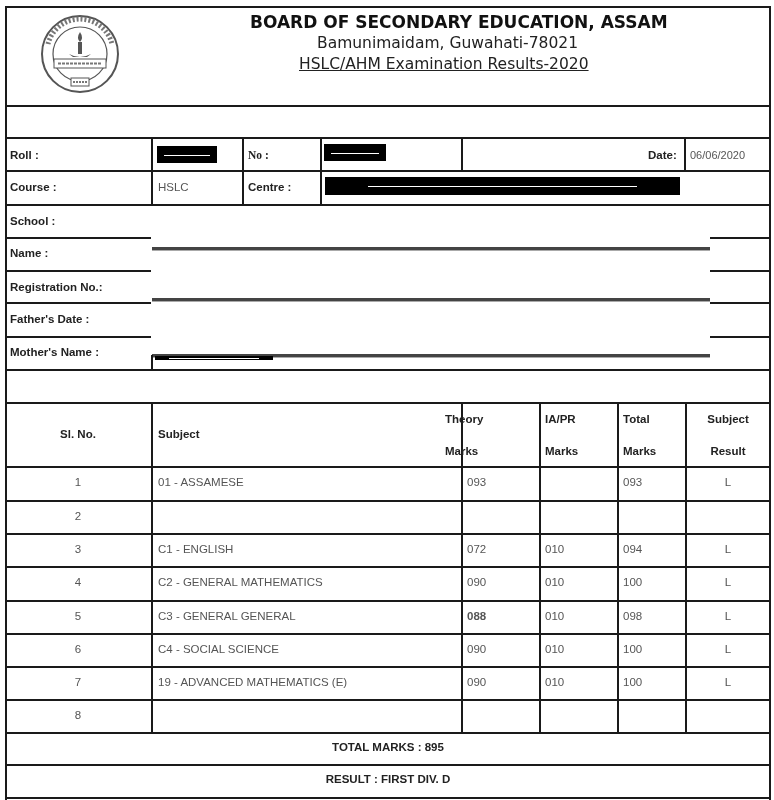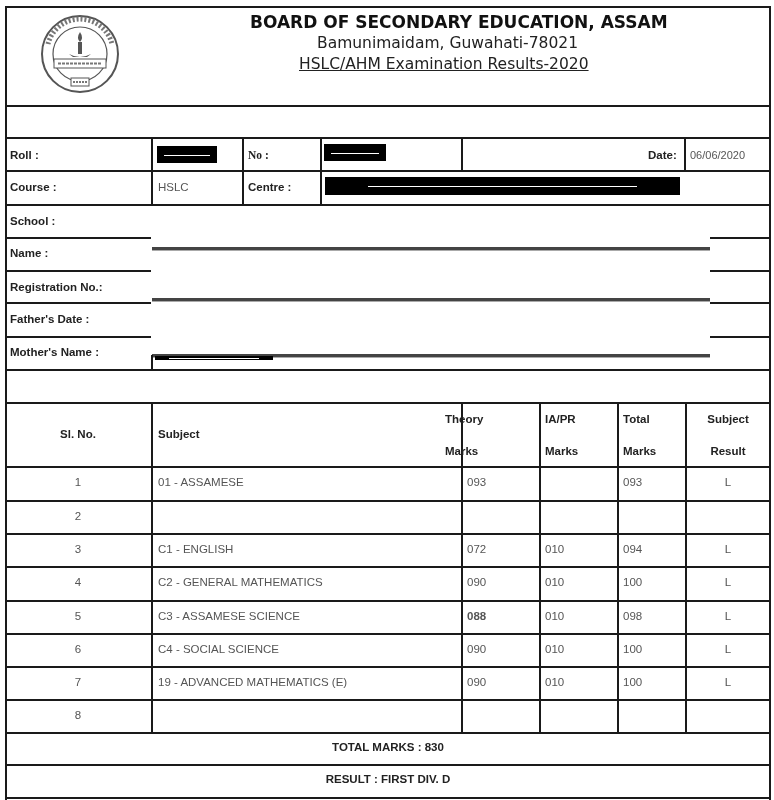--- a/index.html
+++ b/index.html
@@ -157,21 +157,21 @@
     <div>
       <div class="td center" style="left: 5px; top: 576px; width: 146px;">4</div>
       <div class="td" style="left: 158px; top: 576px;">C2 - GENERAL MATHEMATICS</div>
       <div class="td" style="left: 467px; top: 576px;">090</div>
       <div class="td" style="left: 545px; top: 576px;">010</div>
       <div class="td" style="left: 623px; top: 576px;">100</div>
       <div class="td center" style="left: 686px; top: 576px; width: 84px;">L</div>
     </div>
     <div>
       <div class="td center" style="left: 5px; top: 610px; width: 146px;">5</div>
-      <div class="td" style="left: 158px; top: 610px;">C3 - ASSAMESE SCIENCE</div>
+      <div class="td" style="left: 158px; top: 610px;">C3 - GENERAL GENERAL</div>
       <div class="td" style="left: 467px; top: 610px; font-weight: bold;">088</div>
       <div class="td" style="left: 545px; top: 610px;">010</div>
       <div class="td" style="left: 623px; top: 610px;">098</div>
       <div class="td center" style="left: 686px; top: 610px; width: 84px;">L</div>
     </div>
     <div>
       <div class="td center" style="left: 5px; top: 643px; width: 146px;">6</div>
       <div class="td" style="left: 158px; top: 643px;">C4 - SOCIAL SCIENCE</div>
       <div class="td" style="left: 467px; top: 643px;">090</div>
       <div class="td" style="left: 545px; top: 643px;">010</div>
@@ -189,16 +189,16 @@
     <div>
       <div class="td center" style="left: 5px; top: 709px; width: 146px;">8</div>
       <div class="td" style="left: 158px; top: 709px;"></div>
       <div class="td" style="left: 467px; top: 709px;"></div>
       <div class="td" style="left: 545px; top: 709px;"></div>
       <div class="td" style="left: 623px; top: 709px;"></div>
       <div class="td center" style="left: 686px; top: 709px; width: 84px;"></div>
     </div>
   </div>
 
-<div class="th center" style="left:5px; width:766px; top:741px;">TOTAL MARKS : 830</div>
+<div class="th center" style="left:5px; width:766px; top:741px;">TOTAL MARKS : 895</div>
 <div class="hl" style="left:5px; top:764px; width:766px;"></div>
 <div class="th center" style="left:5px; width:766px; top:773px;">RESULT : FIRST DIV. D</div>
 <div class="hl" style="left:5px; top:797px; width:766px;"></div>
 
 </body></html>

